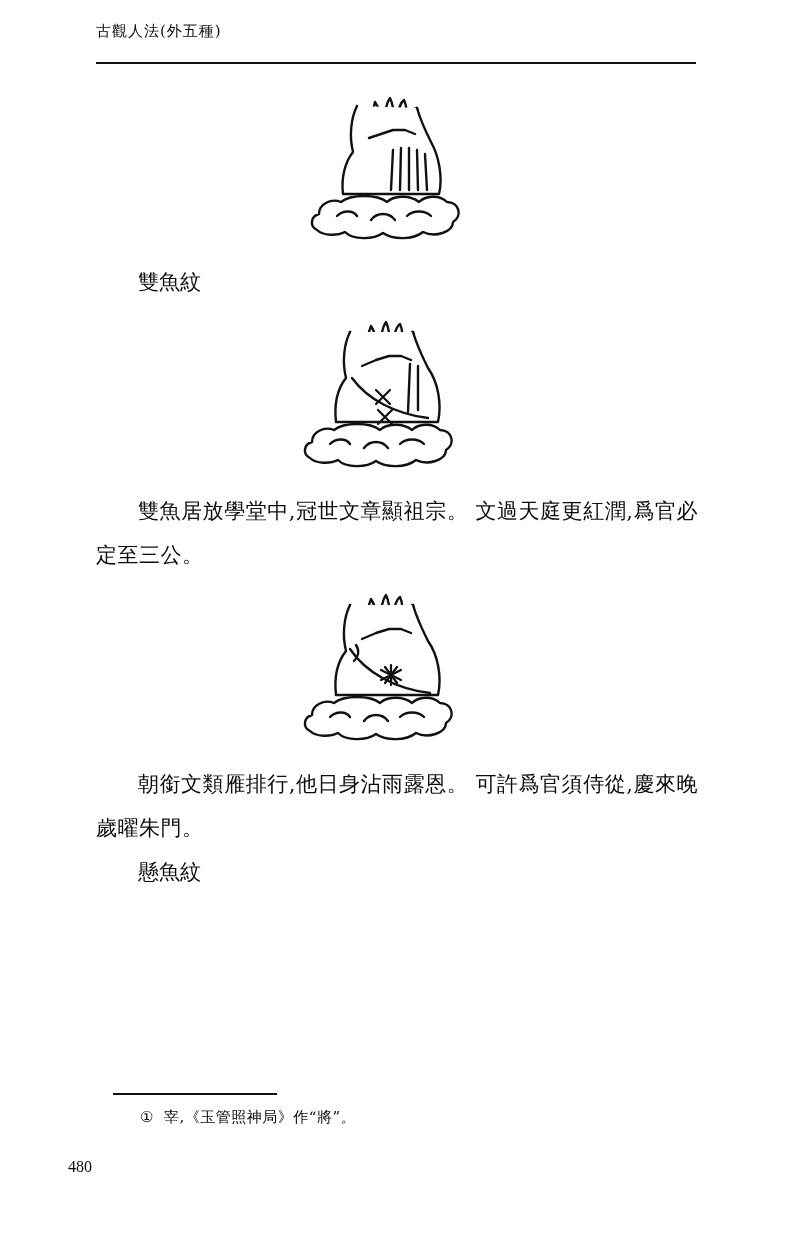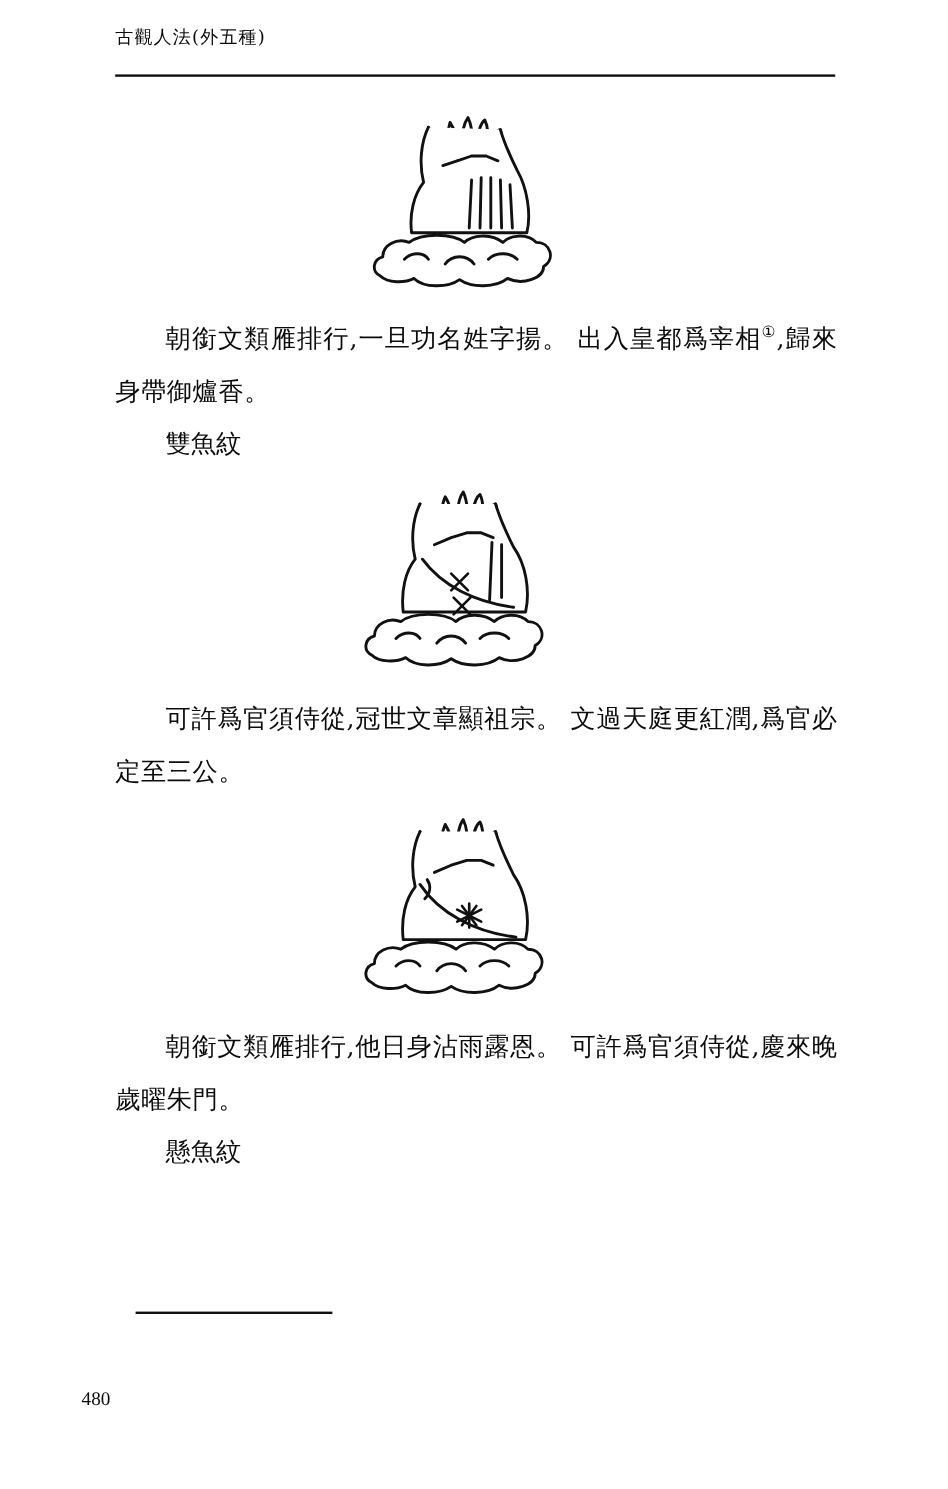--- a/index.html
+++ b/index.html
@@ -136,21 +136,20 @@
 
           <path d="M44 112 C34 108 22 114 22 124 C14 126 12 136 20 140 C26 146 40 146 48 142
                    C56 150 76 150 86 143 C96 150 116 150 126 142 C138 148 156 142 156 132
                    C166 126 162 112 150 112 C142 104 128 106 122 112 C112 104 96 106 90 112
                    C80 104 54 104 44 112 Z" fill="#fff"></path>
           <path d="M40 126 C46 120 56 120 60 126 M74 130 C80 122 92 122 98 130 M110 126 C116 120 128 120 134 126"></path>
         </g>
       </svg>
     </div>
 
-    <p class="para indent"><span>朝銜文類雁排行,一旦功名姓字揚。 出入皇都爲宰相</span><sup class="fn">①</sup><span>,歸來身帶御爐香。</span></p>
 
     <p class="label">雙魚紋</p>
 
     <div class="figure" style="height:185px;">
       <svg width="210" height="175" viewBox="0 0 210 175">
         <g fill="none" stroke="#111" stroke-width="2.4" stroke-linejoin="round" stroke-linecap="round">
           <path d="M70 52 C64 38 60 26 58 18 C63 22 70 30 76 38" fill="#fff"></path>
           <path d="M78 38 C76 28 76 18 79 12 C83 18 85 28 86 36" fill="#fff"></path>
           <path d="M89 32 C89 20 91 12 94 8 C97 14 98 24 98 34" fill="#fff"></path>
           <path d="M101 32 C102 20 105 12 108 10 C111 16 111 26 110 36" fill="#fff"></path>
@@ -166,21 +165,21 @@
 
           <path d="M42 116 C32 112 20 118 20 128 C12 130 10 140 18 144 C24 150 38 150 46 146
                    C54 154 74 154 84 147 C94 154 114 154 124 146 C136 152 154 146 154 136
                    C164 130 160 116 148 116 C140 108 126 110 120 116 C110 108 94 110 88 116
                    C78 108 52 108 42 116 Z" fill="#fff"></path>
           <path d="M38 130 C44 124 54 124 58 130 M72 134 C78 126 90 126 96 134 M108 130 C114 124 126 124 132 130"></path>
         </g>
       </svg>
     </div>
 
-    <p class="para indent">可許爲官須侍從,冠世文章顯祖宗。 文過天庭更紅潤,爲官必定至三公。</p>
+    <p class="para indent">雙魚居放學堂中,冠世文章顯祖宗。 文過天庭更紅潤,爲官必定至三公。</p>
 
 
     <div class="figure" style="height:185px;">
       <svg width="210" height="175" viewBox="0 0 210 175">
         <g fill="none" stroke="#111" stroke-width="2.4" stroke-linejoin="round" stroke-linecap="round">
           <path d="M70 52 C64 38 60 26 58 18 C63 22 70 30 76 38" fill="#fff"></path>
           <path d="M78 38 C76 28 76 18 79 12 C83 18 85 28 86 36" fill="#fff"></path>
           <path d="M89 32 C89 20 91 12 94 8 C97 14 98 24 98 34" fill="#fff"></path>
           <path d="M101 32 C102 20 105 12 108 10 C111 16 111 26 110 36" fill="#fff"></path>
           <path d="M113 36 C115 26 118 18 121 18 C123 24 122 36 120 44" fill="#fff"></path>
@@ -203,16 +202,19 @@
       </svg>
     </div>
 
     <p class="para indent">朝銜文類雁排行,他日身沾雨露恩。 可許爲官須侍從,慶來晚歲曜朱門。</p>
 
     <p class="label">懸魚紋</p>
 
   </div>
 
   <div class="foot-rule"></div>
+  <div class="footnote">
+    <span class="marker">①</span><span>宰,《玉管照神局》作“將”。</span>
+  </div>
 
   <div class="pagenum">480</div>
 
 </div>
 
 </body></html>

